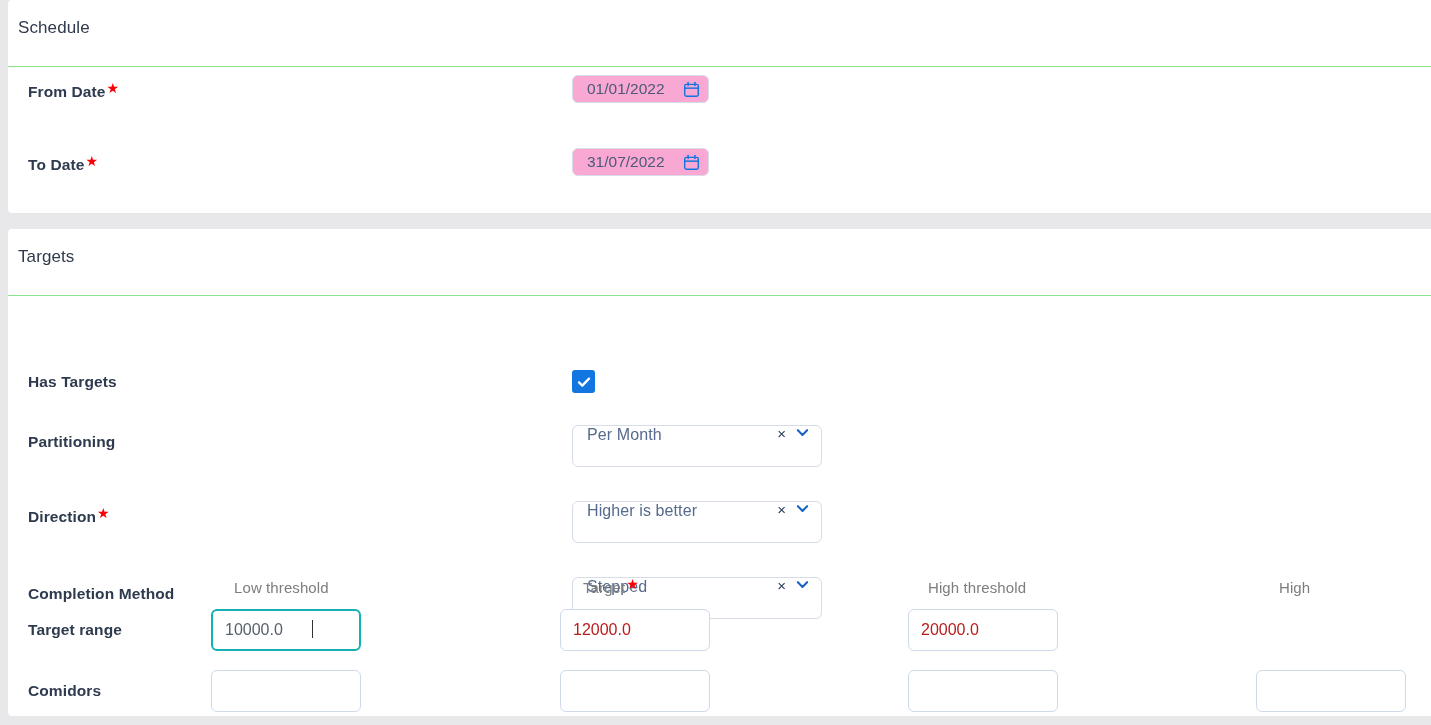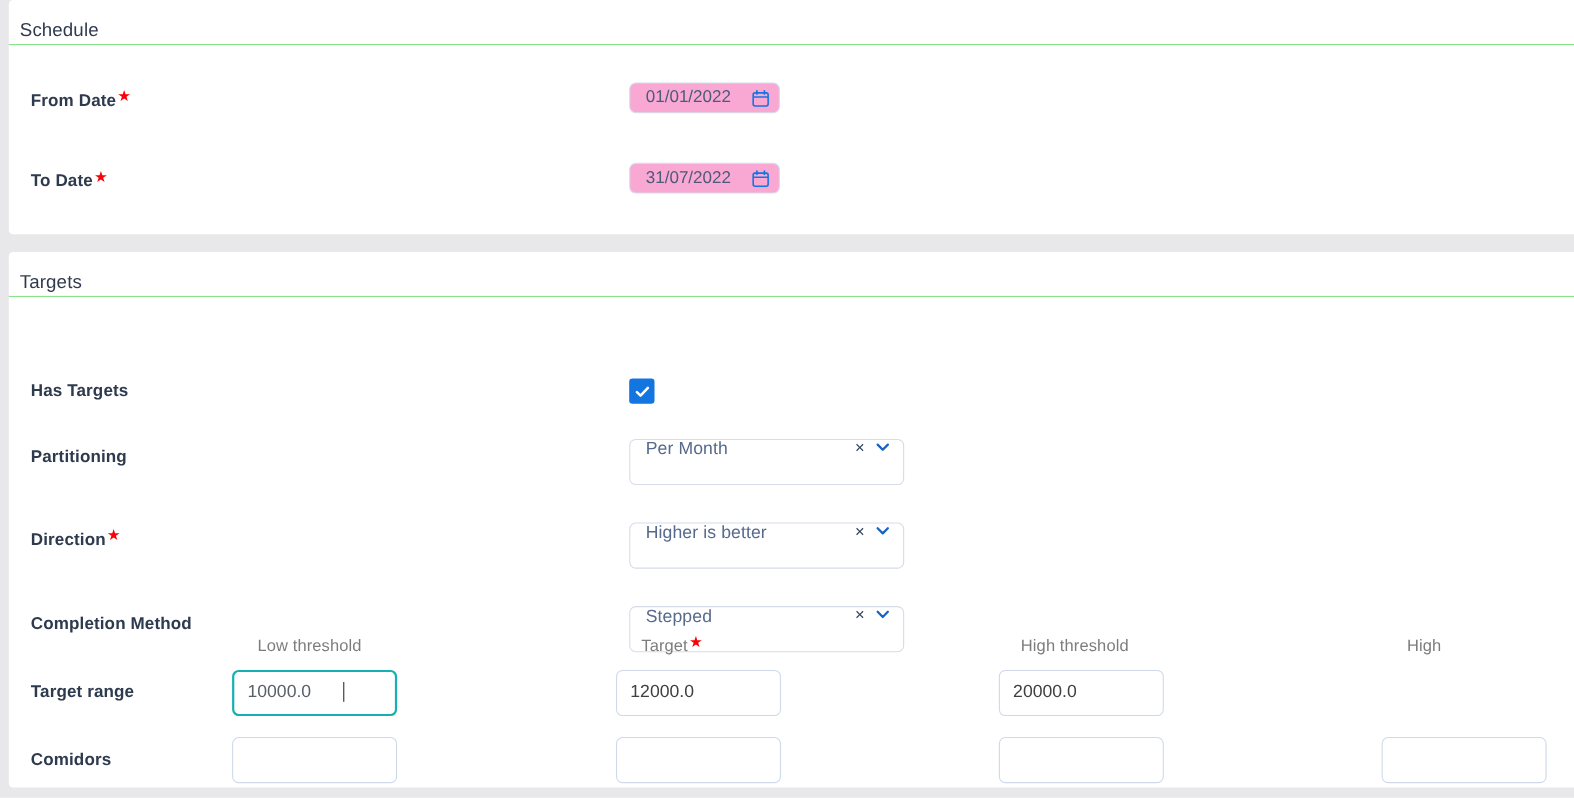--- a/index.html
+++ b/index.html
@@ -38,21 +38,21 @@
   #card-targets {
     left: 8px;
     top: 229px;
     width: 1423px;
     height: 487px;
     border-radius: 4px 0 0 4px;
   }
 
   .section-header {
     position: relative;
-    height: 41px;
+    height: 67px;
     border-bottom: 1px solid #89e28a;
     box-sizing: border-box;
   }
   .section-title {
     position: absolute;
     left: 10px;
     top: 18px;
     font-size: 17px;
     color: #303a4d;
     letter-spacing: .1px;
@@ -181,21 +181,21 @@
     display: flex;
     align-items: center;
     padding: 0 12px;
     gap: 28px;
   }
   .num-input.focused {
     border: 2px solid #14b0b4;
   }
   .num-value {
     font-size: 16px;
-    color: #404040;
+    color: #b91c1c;
     white-space: nowrap;
   }
   .num-input.focused .num-value { color: #57606b; }
   .caret {
     display: inline-block;
     width: 1px;
     height: 18px;
     background: #333;
     vertical-align: middle;
     margin-left: 1px;

